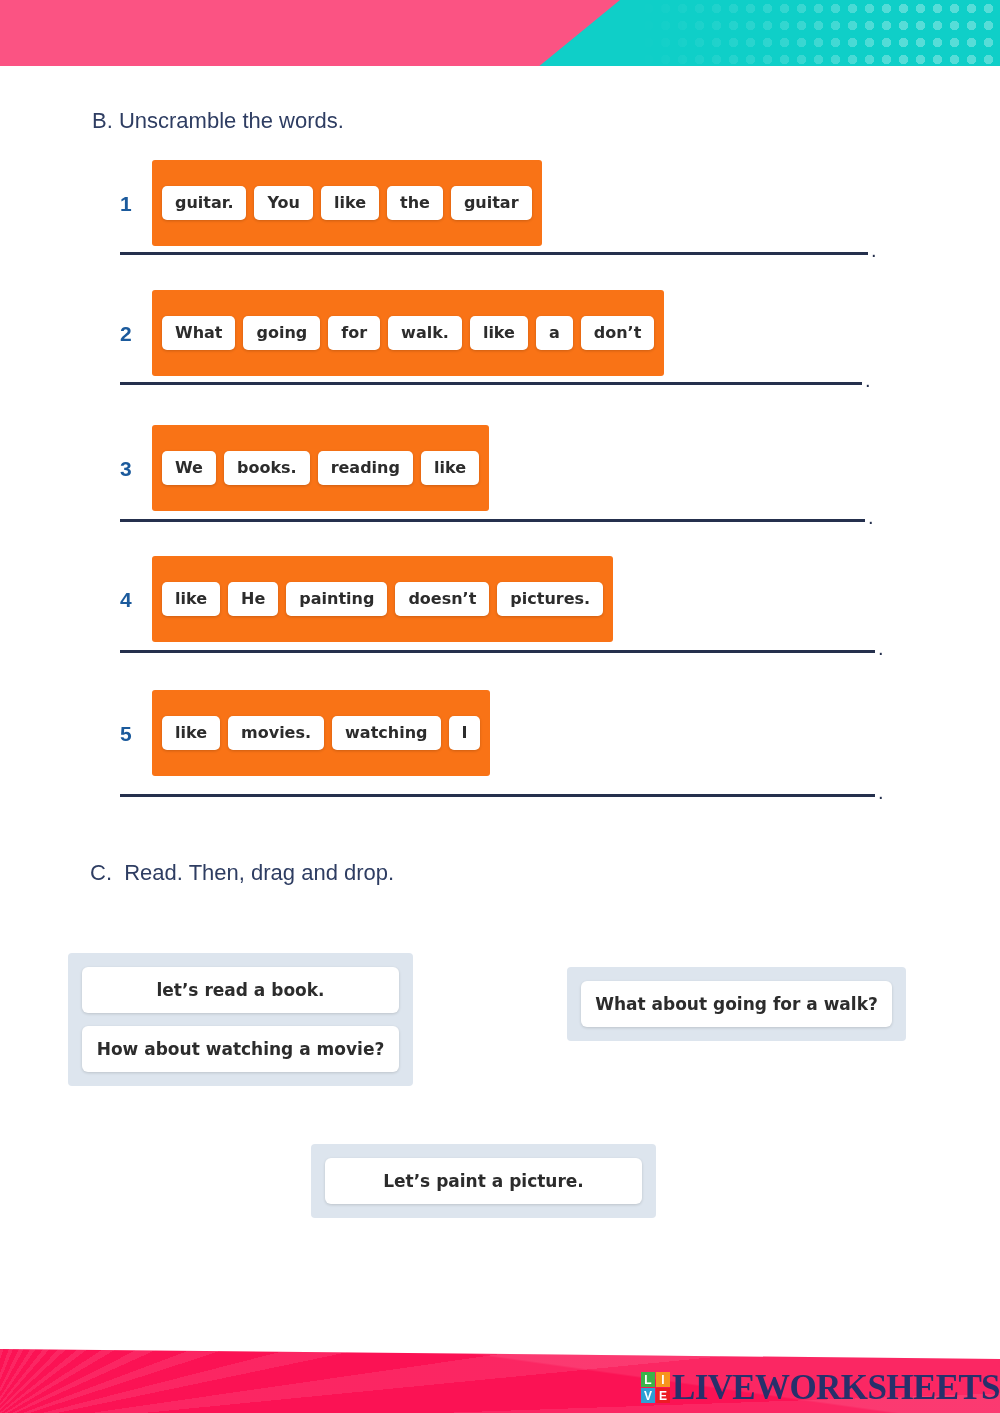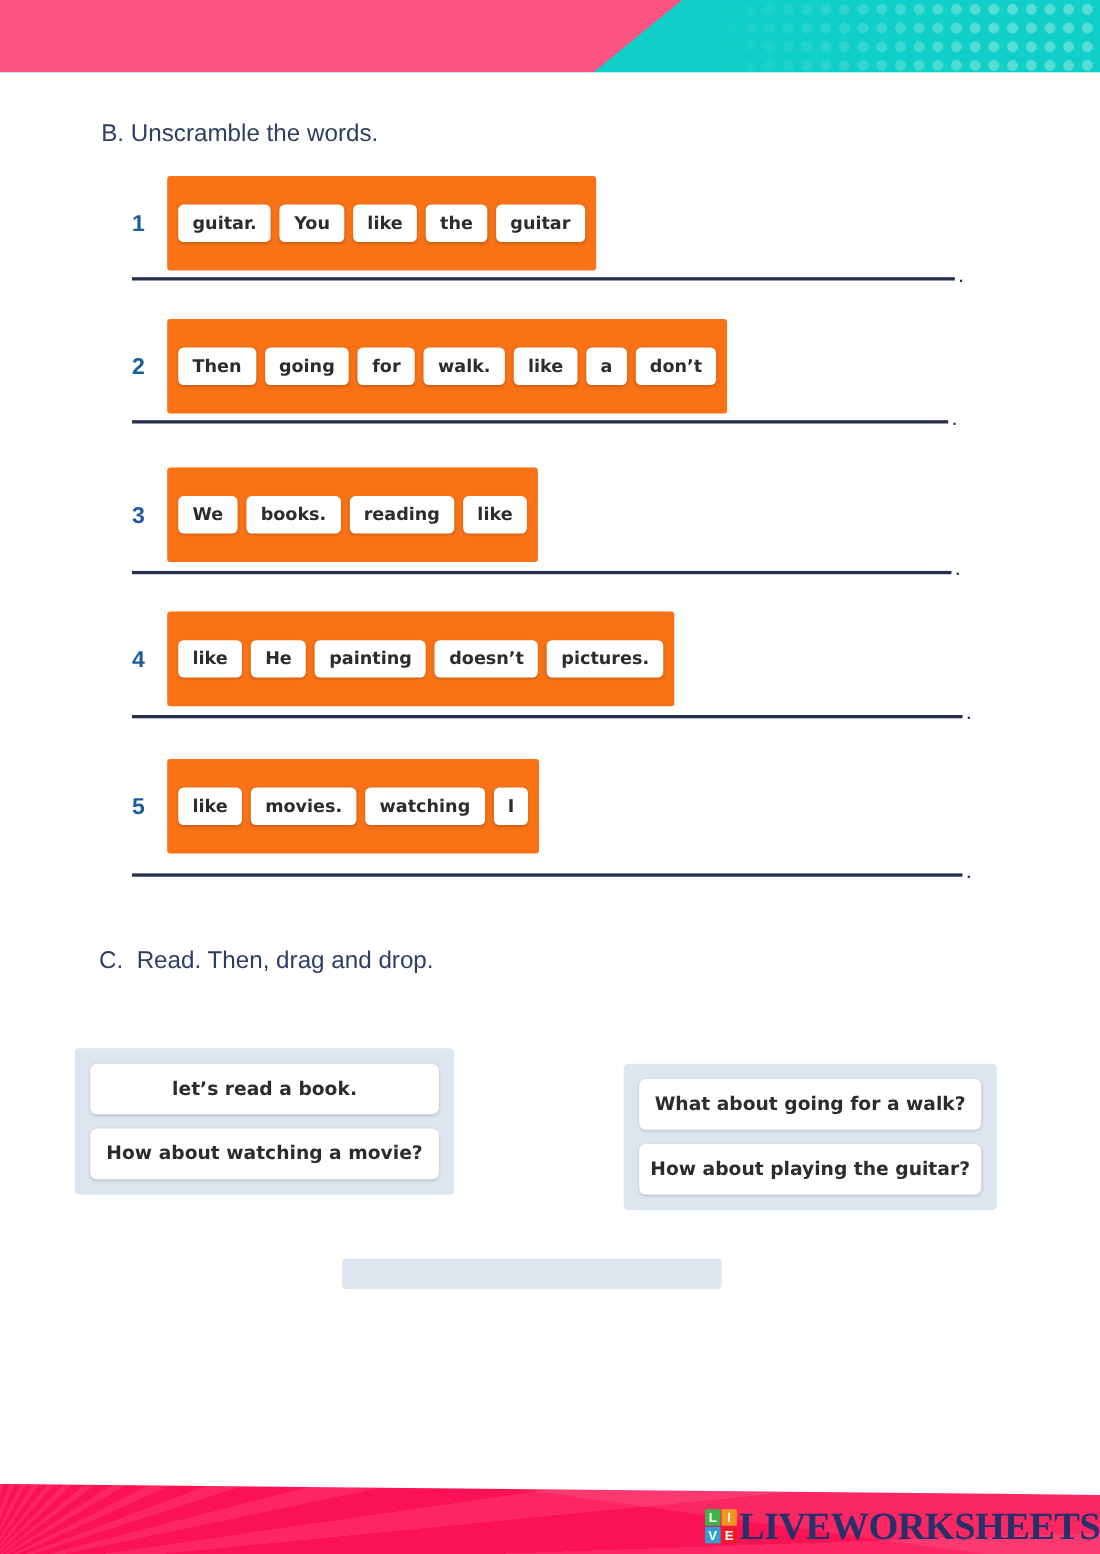--- a/index.html
+++ b/index.html
@@ -233,21 +233,21 @@
   </div>
 </div>
 <div class="answer-line" style="left:120px; top:245px;">
   <span class="rule" style="width:748px;"></span>
   <span class="dot">.</span>
 </div>
 
 <div class="q-row" style="top:290px;">
   <div class="q-num">2</div>
   <div class="tile-tray">
-    <div class="word-tile">Then</div>
+    <div class="word-tile">What</div>
     <div class="word-tile">going</div>
     <div class="word-tile">for</div>
     <div class="word-tile">walk.</div>
     <div class="word-tile">like</div>
     <div class="word-tile">a</div>
     <div class="word-tile">don’t</div>
   </div>
 </div>
 <div class="answer-line" style="left:120px; top:375px;">
   <span class="rule" style="width:742px;"></span>
@@ -299,24 +299,24 @@
 
 <div class="section-heading" id="heading-c">C.  Read. Then, drag and drop.</div>
 
 <div class="dd-group" id="dd-group-1">
   <div class="dd-item">let’s read a book.</div>
   <div class="dd-item">How about watching a movie?</div>
 </div>
 
 <div class="dd-group" id="dd-group-2">
   <div class="dd-item">What about going for a walk?</div>
-  <div class="dd-item">How about playing the guitar?</div>
 </div>
 
 <div class="dd-group" id="dd-group-3">
+  <div class="dd-item">Let’s paint a picture.</div>
 </div>
 
 <div class="footer">
   <div class="footer-band"></div>
   <div class="footer-rays"></div>
   <div class="footer-sheen"></div>
   <div class="brand">
     <div class="brand-tiles">
       <span class="tile-l">L</span>
       <span class="tile-i">I</span>

